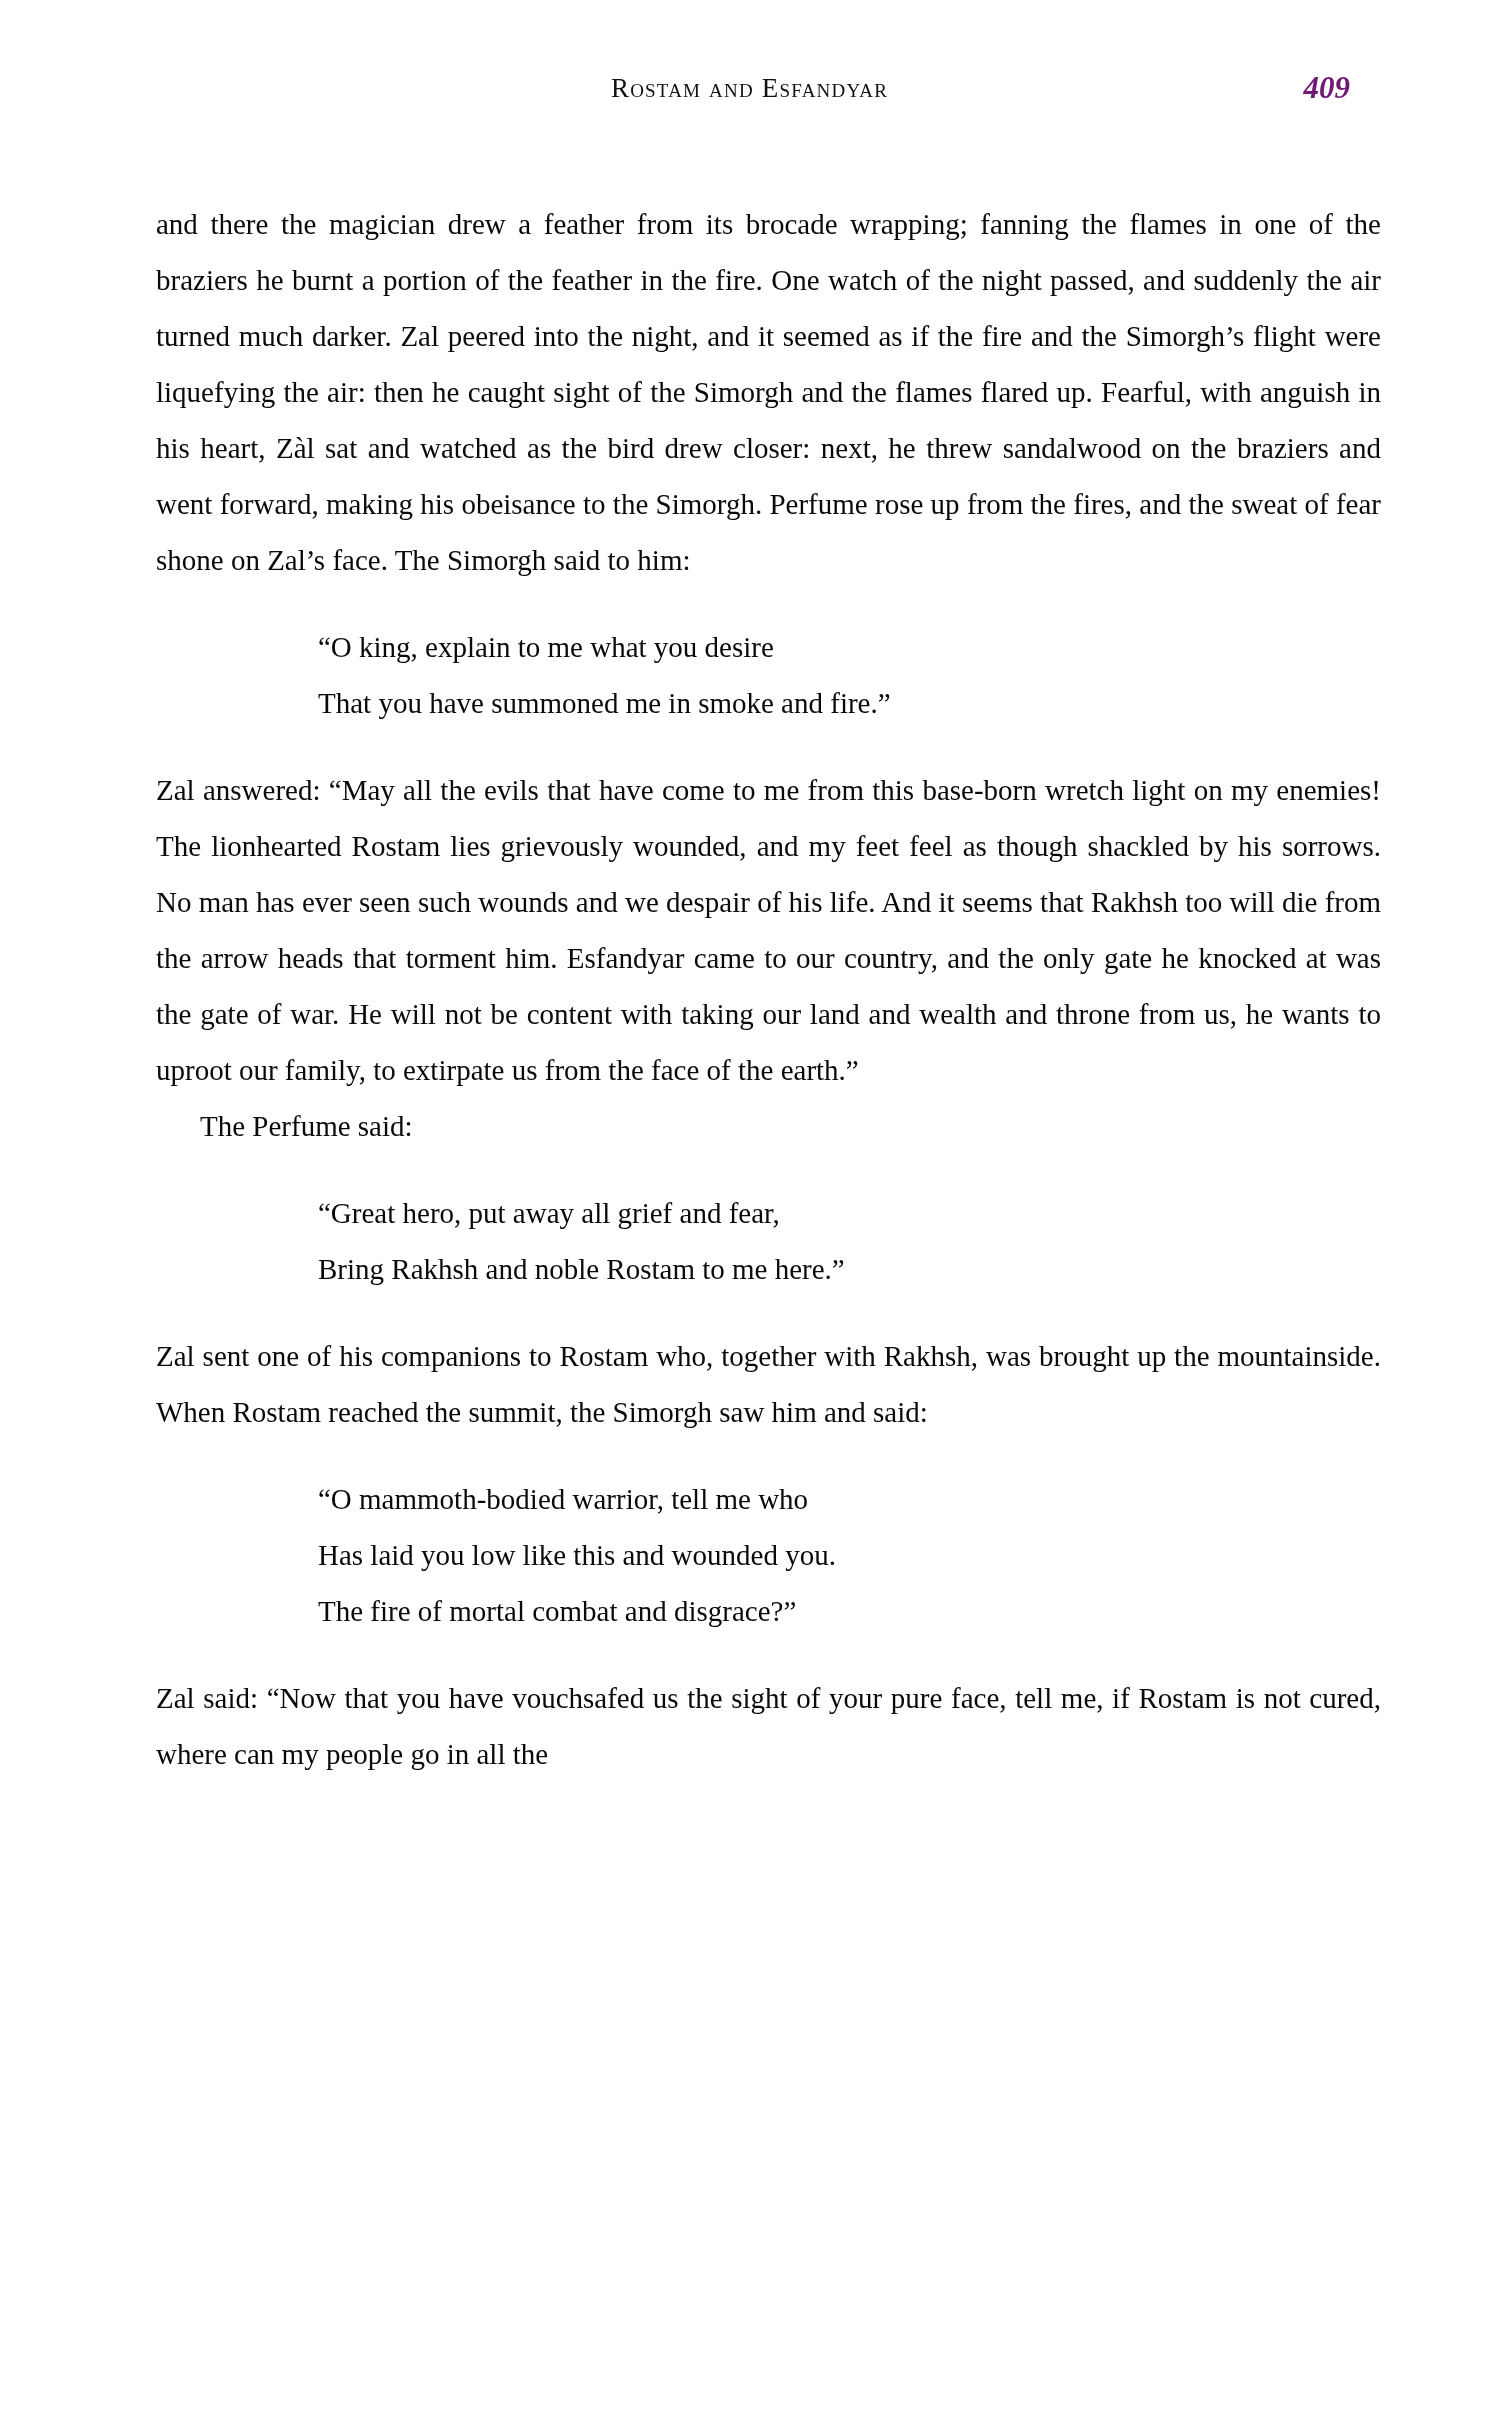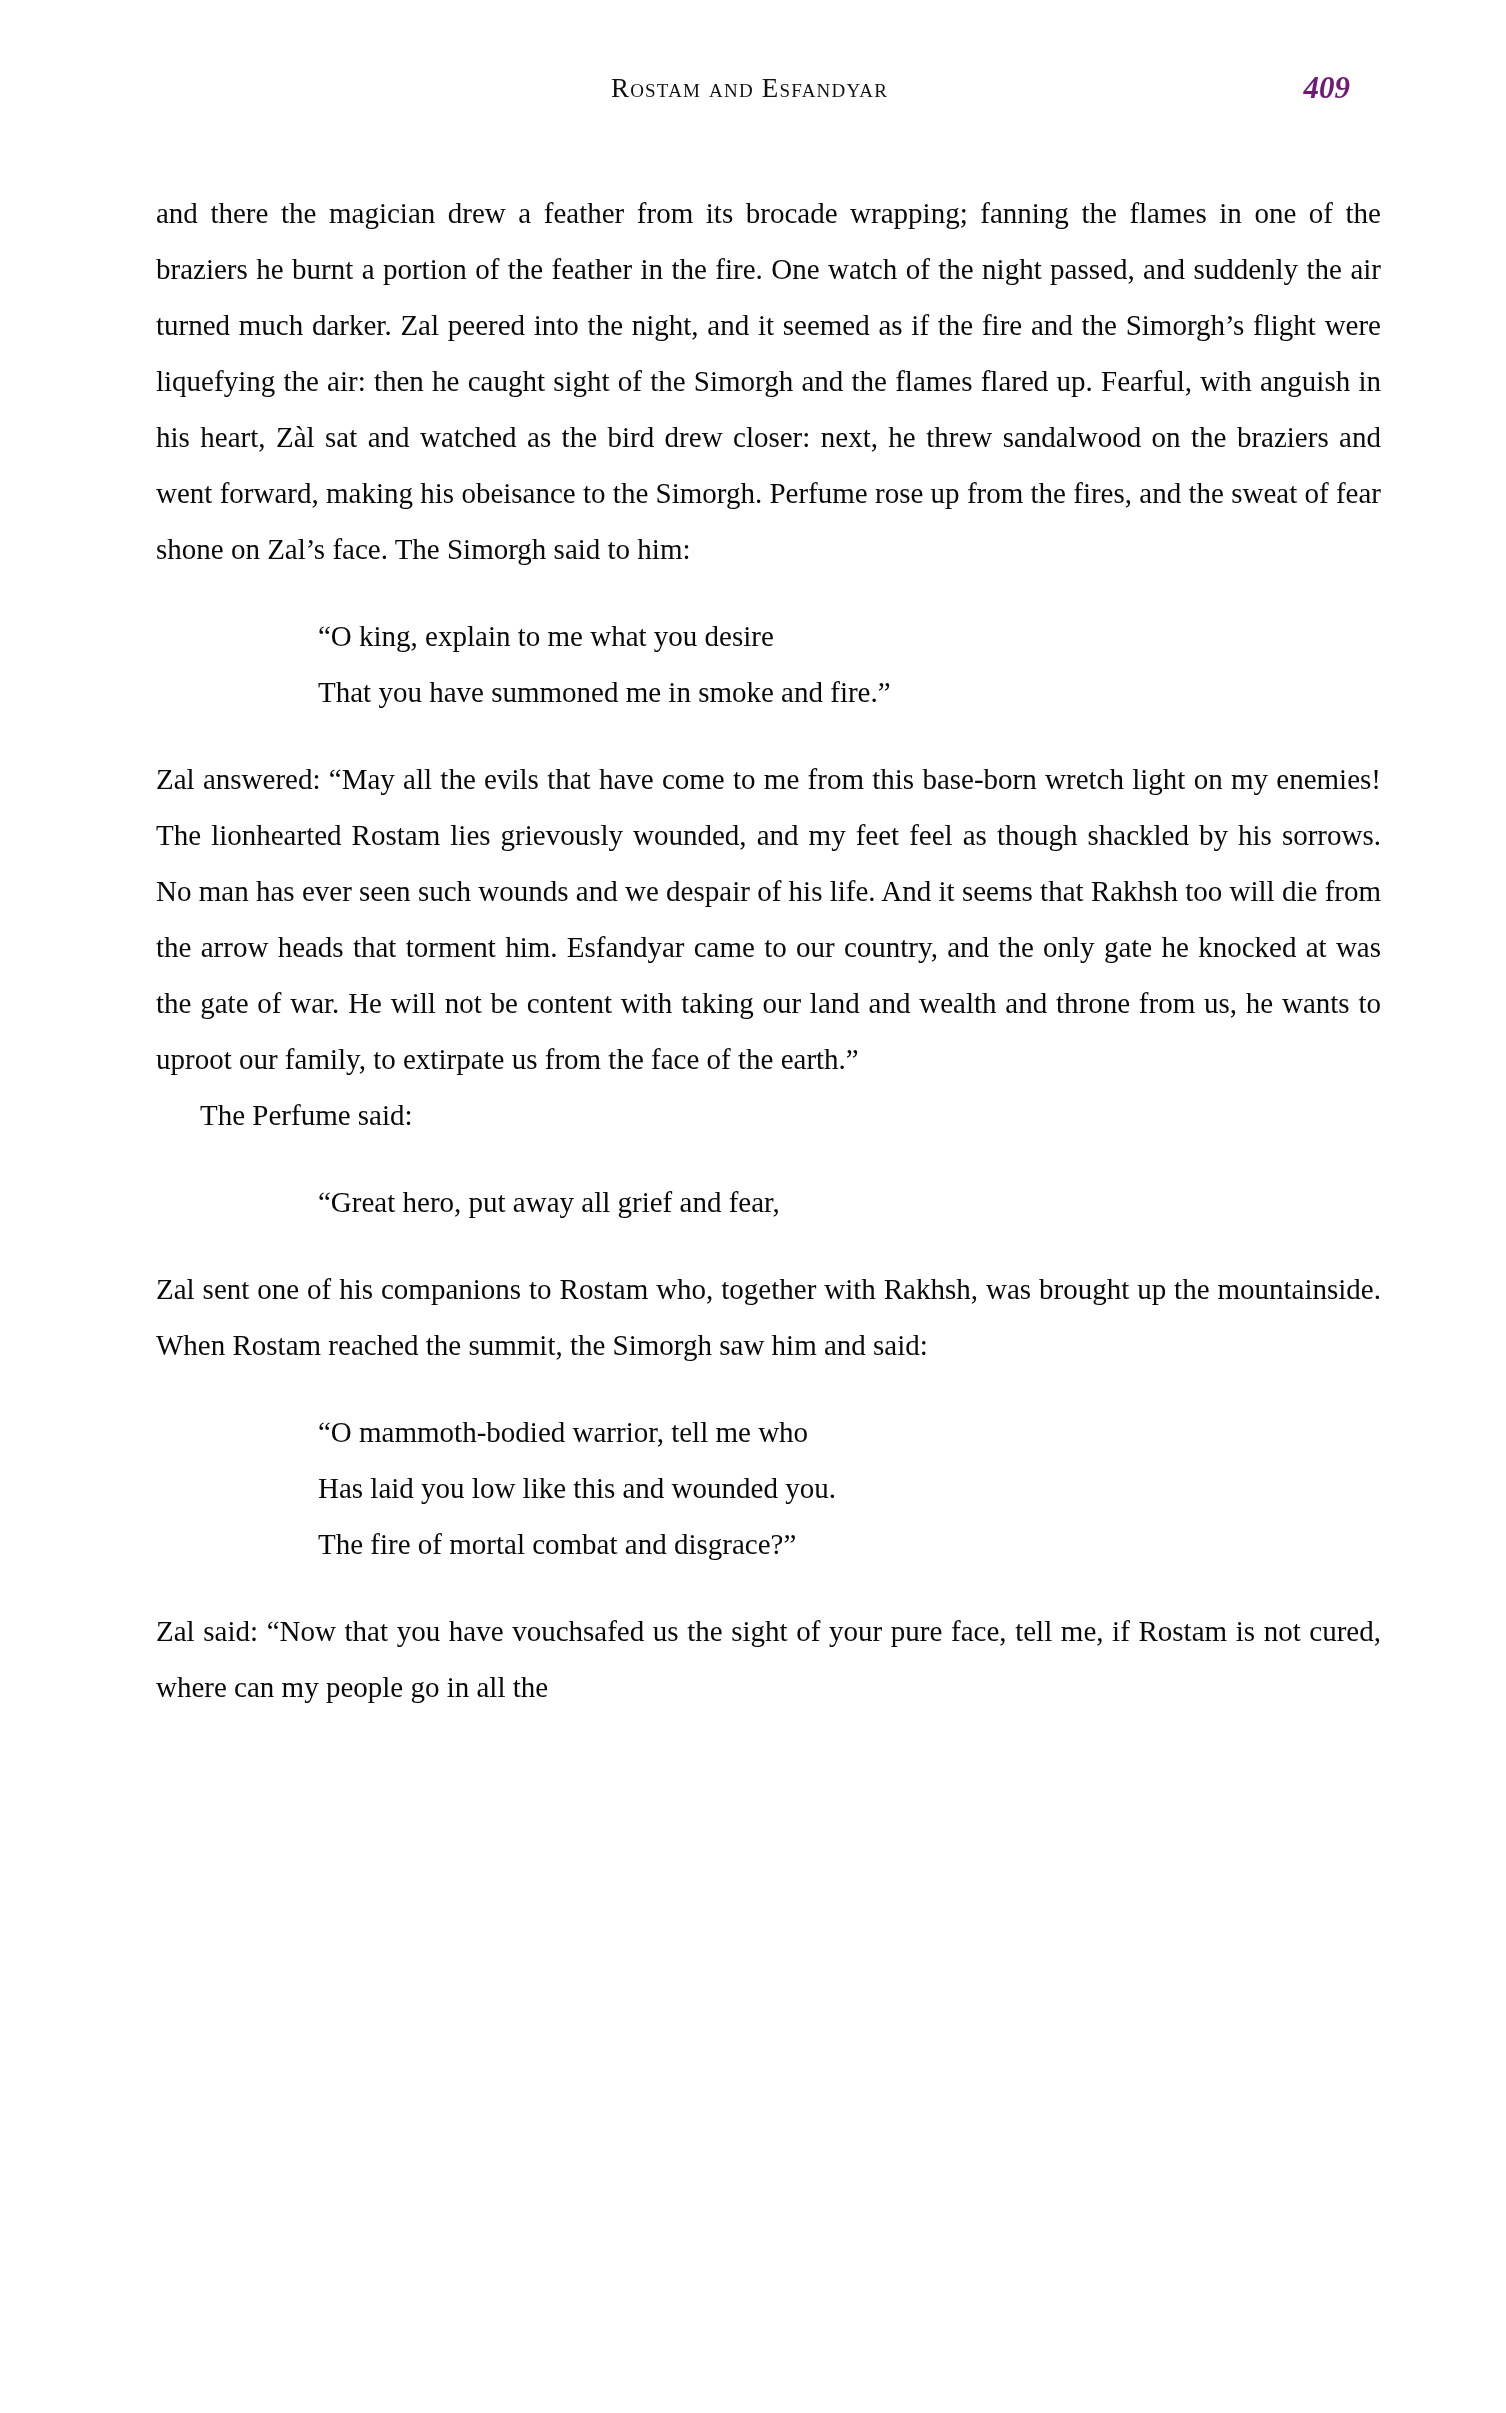--- a/index.html
+++ b/index.html
@@ -46,21 +46,21 @@
     font-style: italic;
     font-size: 31px;
     font-weight: 600;
     line-height: 1;
     color: #701a75;
   }
 
   
   .textblock {
     position: absolute;
-    top: 185px;
+    top: 196px;
     left: 156px;
     width: 1225px;
   }
 
   p.body {
     margin: 0;
     font-size: 29px;
     line-height: 56px;
     text-align: justify;
     text-justify: inter-word;
@@ -115,20 +115,21 @@
     <div class="gap-after-verse"></div>
 
     <p class="body">Zal answered: “May all the evils that have come to me from this base-born wretch light on my enemies! The lionhearted Rostam lies grievously wounded, and my feet feel as though shackled by his sorrows. No man has ever seen such wounds and we despair of his life. And it seems that Rakhsh too will die from the arrow heads that torment him. Esfandyar came to our country, and the only gate he knocked at was the gate of war. He will not be content with taking our land and wealth and throne from us, he wants to uproot our family, to extirpate us from the face of the earth.”</p>
 
     <p class="body indented">The Perfume said:</p>
 
     <div class="gap-before-verse"></div>
 
     <div class="verse">
       <span class="verse-line">“Great hero, put away all grief and fear,</span>
+      <span class="verse-line">Bring Rakhsh and noble Rostam to me here.”</span>
     </div>
 
     <div class="gap-after-verse"></div>
 
     <p class="body">Zal sent one of his companions to Rostam who, together with Rakhsh, was brought up the mountainside. When Rostam reached the summit, the Simorgh saw him and said:</p>
 
     <div class="gap-before-verse"></div>
 
     <div class="verse">
       <span class="verse-line">“O mammoth-bodied warrior, tell me who</span>

